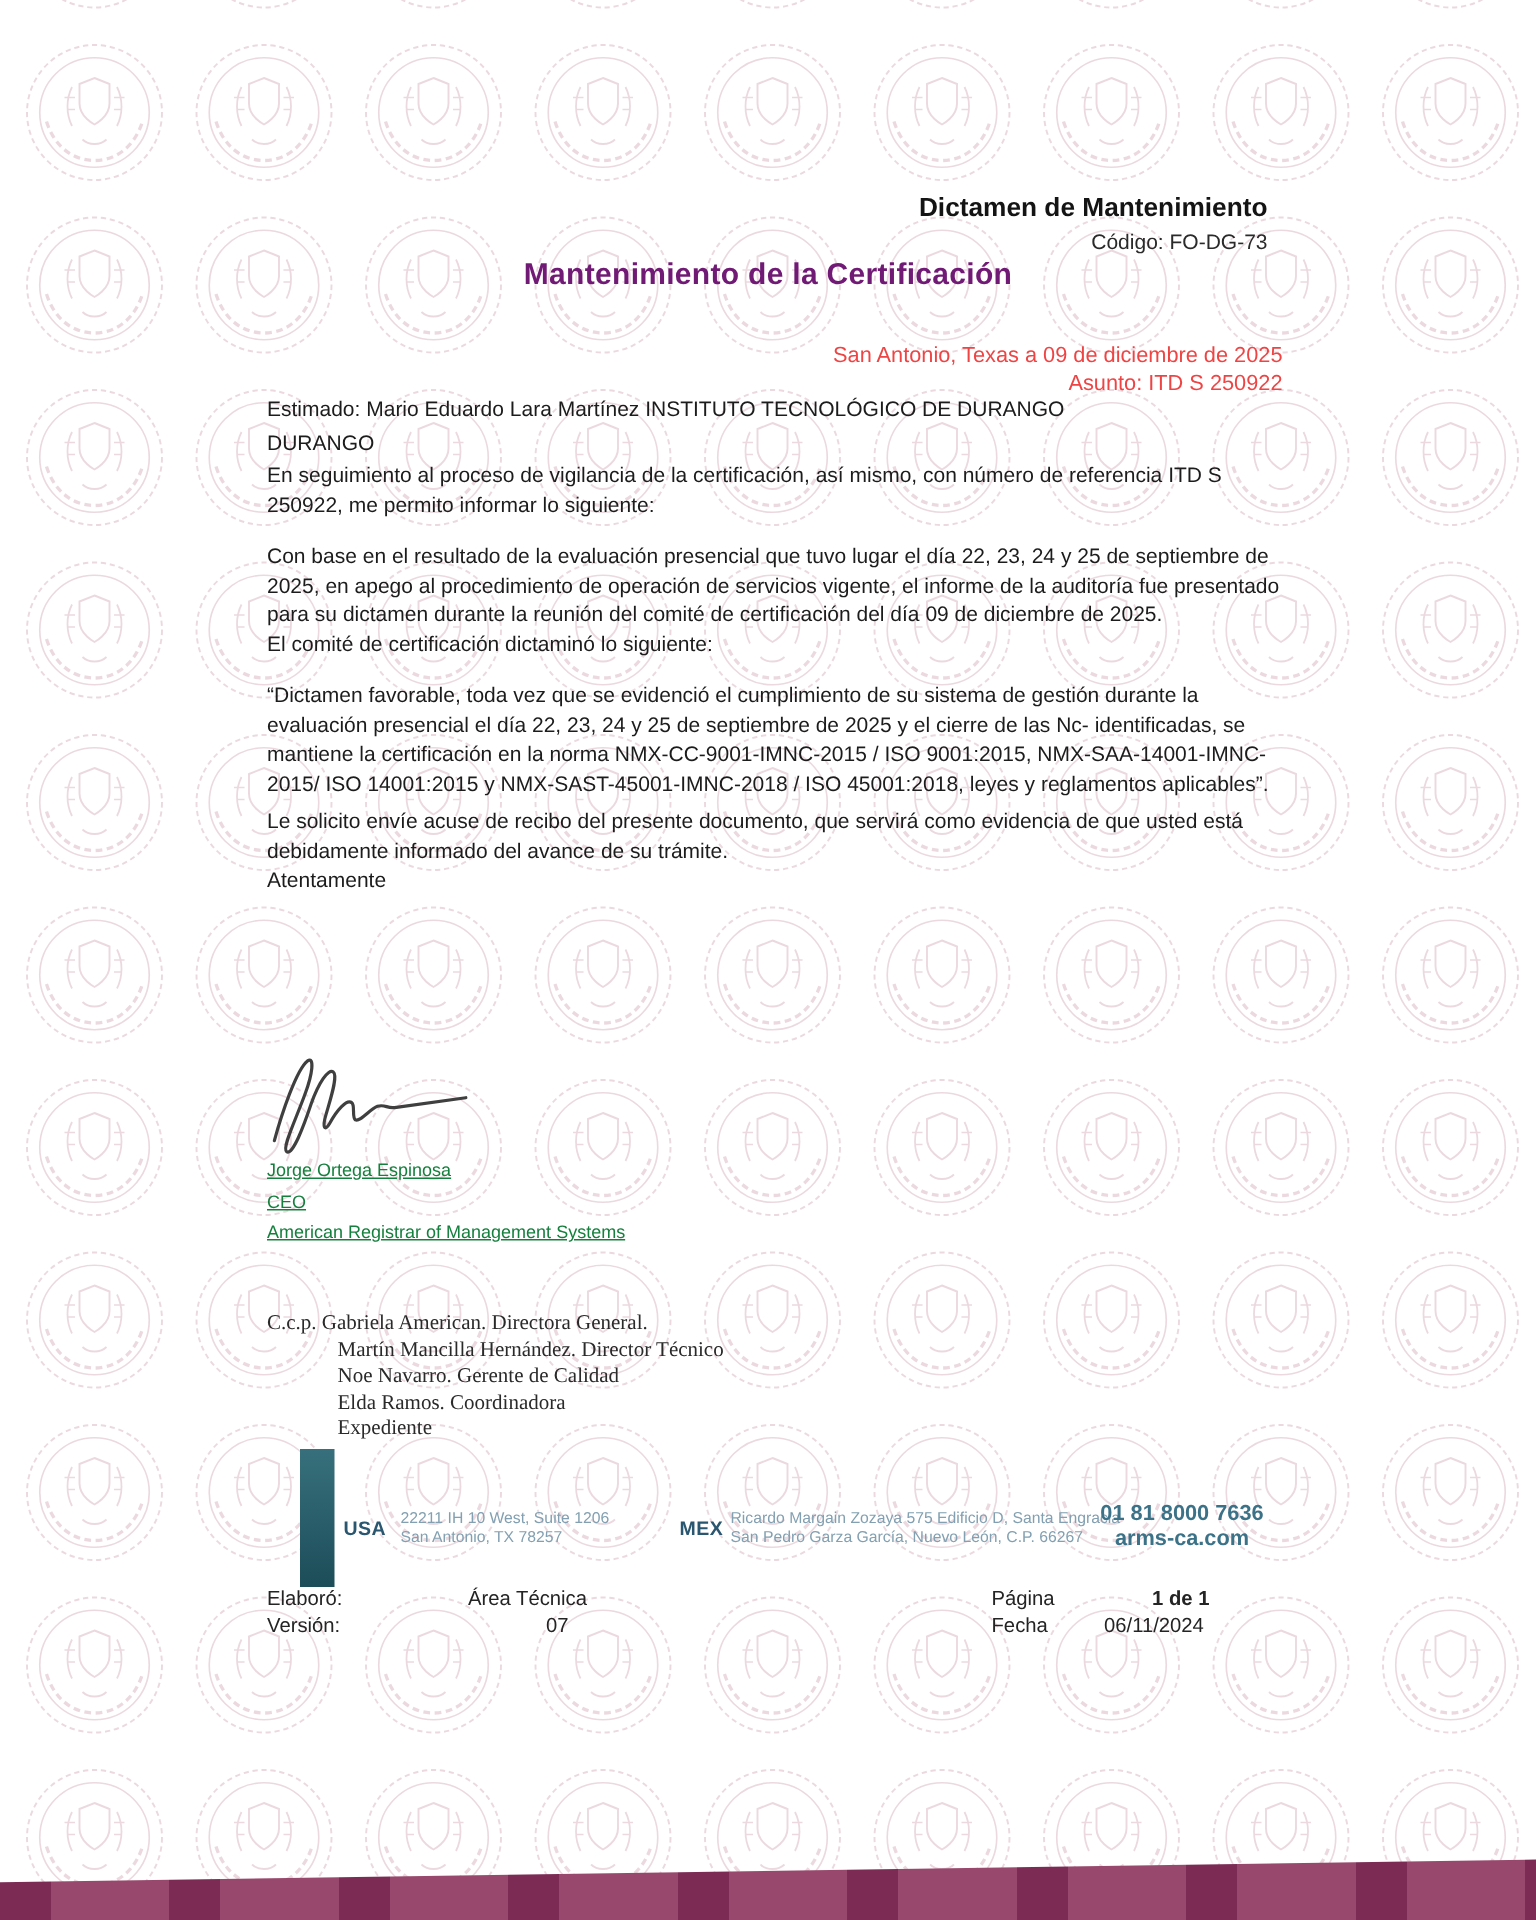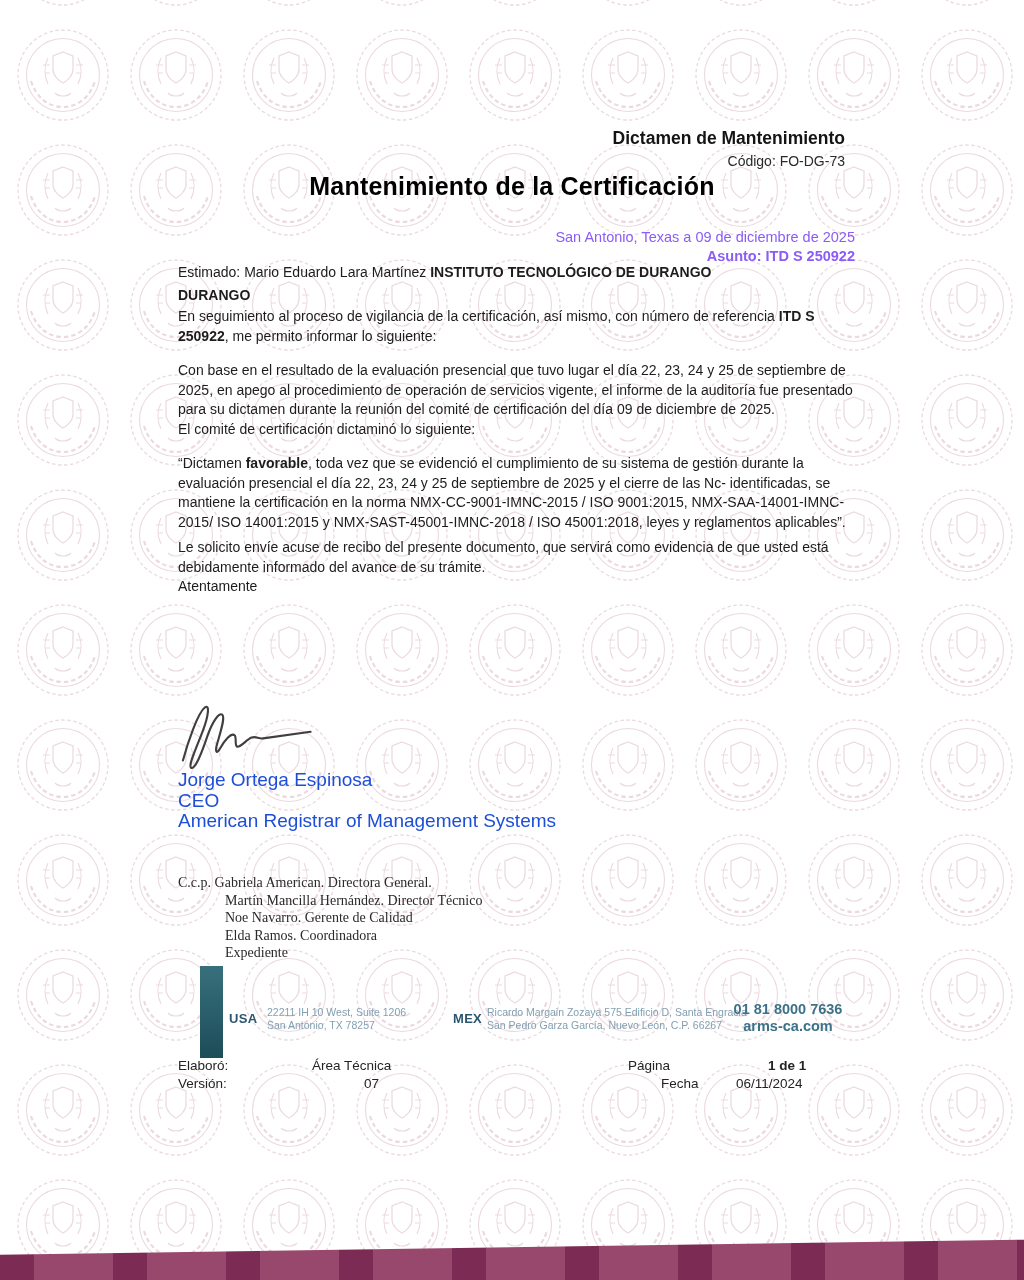--- a/index.html
+++ b/index.html
@@ -1,46 +1,46 @@
 <!DOCTYPE html>
 <html lang="es"><head>
 <meta charset="utf-8">
 <style>
   html,body{margin:0;padding:0;background:#d8d8d8;}
   .page{position:relative;width:1024px;height:1280px;background:#ffffff;overflow:hidden;
         font-family:"Liberation Sans",sans-serif;color:#1b1b1b;margin:0 auto;}
   .watermark{position:absolute;inset:0;z-index:0;}
   .seal{position:absolute;opacity:.85;}
   .content{position:absolute;inset:0;z-index:1;}
-  .b{font-weight:700;}
+  .b{font-weight:400;}
 
   
   .logo{position:absolute;left:122px;top:84px;width:180px;}
   .logo-text{position:absolute;left:-16px;top:88px;width:200px;text-align:center;
              color:#14424d;font-weight:700;font-size:10.5px;line-height:11.5px;letter-spacing:.2px;}
 
   
   .doc-head{position:absolute;right:179px;top:128px;text-align:right;}
   .doc-type{font-weight:700;font-size:17.5px;color:#141414;}
   .doc-code{font-size:14px;margin-top:4px;color:#2a2a2a;}
 
   .title{position:absolute;left:0;right:0;top:172px;margin:0;text-align:center;
-         font-size:25px;font-weight:700;color:#000000;letter-spacing:.2px;}
-
-  .date-block{position:absolute;right:169px;top:228px;text-align:right;font-size:14.5px;line-height:19px;color:#8b5cf6;}
+         font-size:20px;font-weight:700;color:#701a75;letter-spacing:.2px;}
+
+  .date-block{position:absolute;right:169px;top:228px;text-align:right;font-size:14.5px;line-height:19px;color:#ef4444;}
 
   
   .body{position:absolute;left:178px;top:263px;width:688px;font-size:14px;line-height:19.5px;color:#1c1c1c;}
   .para{margin:0;}
   .p-presente{margin:3px 0 2px 0;}
   .mb-block{margin-bottom:15px;}
   .mb-small{margin-bottom:6px;}
 
   .signature{position:absolute;left:160px;top:688px;}
-  .signer{position:absolute;left:178px;top:770px;font-size:19px;line-height:20.5px;color:#1d4ed8;}
+  .signer{position:absolute;left:178px;top:770px;font-size:12px;line-height:20.5px;color:#15803d;text-decoration:underline;}
 
   .ccp{position:absolute;left:178px;top:874px;font-family:"Liberation Serif",serif;
        font-size:14px;line-height:17.5px;color:#2a2a2a;}
   .ccp-line.indent{padding-left:47px;}
 
   
   .teal-bar{position:absolute;left:200px;top:966px;width:23px;height:92px;
             background:linear-gradient(180deg,#37707c 0%,#1c4d59 100%);}
   .f-label{position:absolute;font-size:13px;font-weight:700;color:#2b5670;letter-spacing:.3px;}
   .f-usa-label{left:229px;top:1011px;}
@@ -48,21 +48,21 @@
   .f-addr{position:absolute;font-size:10.5px;line-height:13px;color:#82a0b1;}
   .f-usa-addr{left:267px;top:1006px;}
   .f-mex-addr{left:487px;top:1006px;}
   .f-contact{position:absolute;left:733px;top:1001px;width:110px;text-align:center;
              color:#3c7288;font-weight:700;font-size:14.5px;line-height:17px;}
 
   
   .m{position:absolute;font-size:13.5px;color:#242424;}
   .m-elab-l{left:178px;top:1058px;}
   .m-elab-v{left:312px;top:1058px;}
-  .m-pag-l{left:628px;top:1058px;}
+  .m-pag-l{left:661px;top:1058px;}
   .m-pag-v{left:768px;top:1058px;font-weight:700;}
   .m-ver-l{left:178px;top:1076px;}
   .m-ver-v{left:364px;top:1076px;}
   .m-fec-l{left:661px;top:1076px;}
   .m-fec-v{left:736px;top:1076px;}
 
   .bottom-bar{position:absolute;left:0;right:0;bottom:0;height:42px;
               clip-path:polygon(0 40%, 100% 4%, 100% 100%, 0 100%);
               background:repeating-linear-gradient(90deg,#7c2b55 0px,#7c2b55 34px,#97486c 34px,#97486c 113px);}
 </style>

